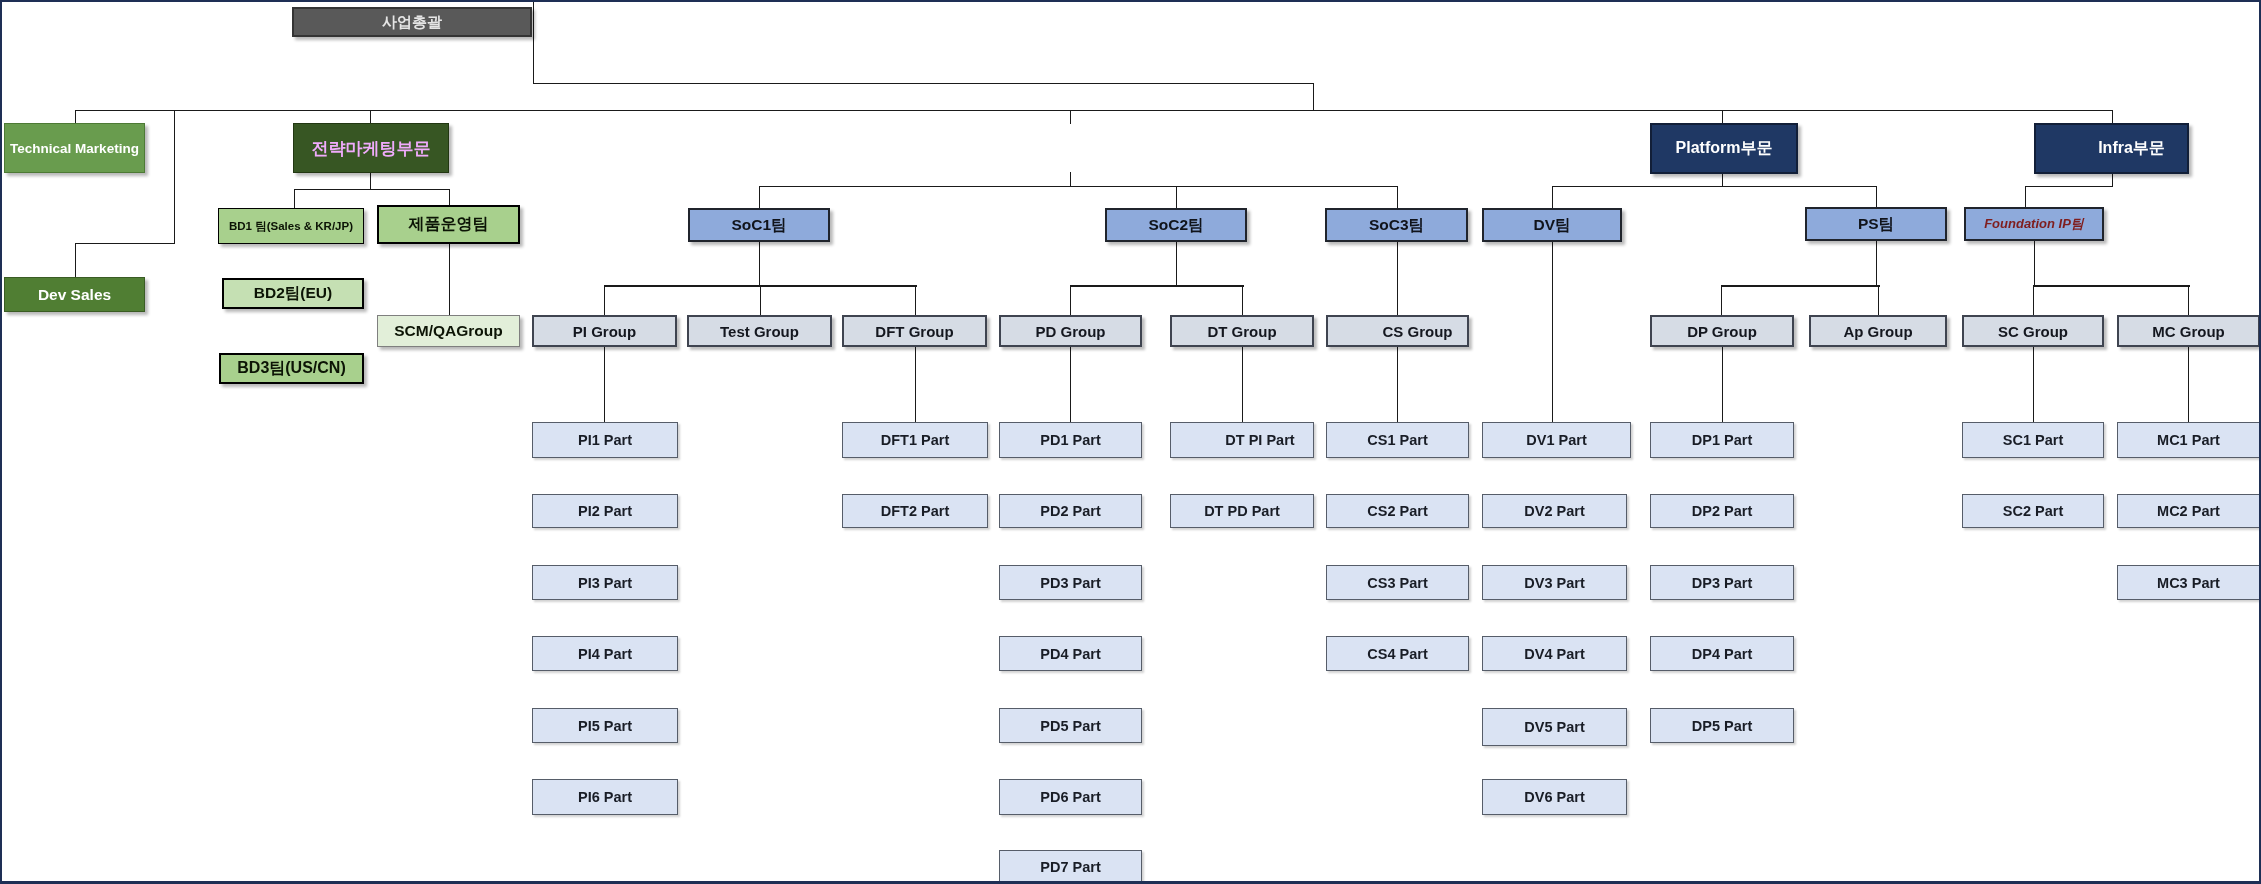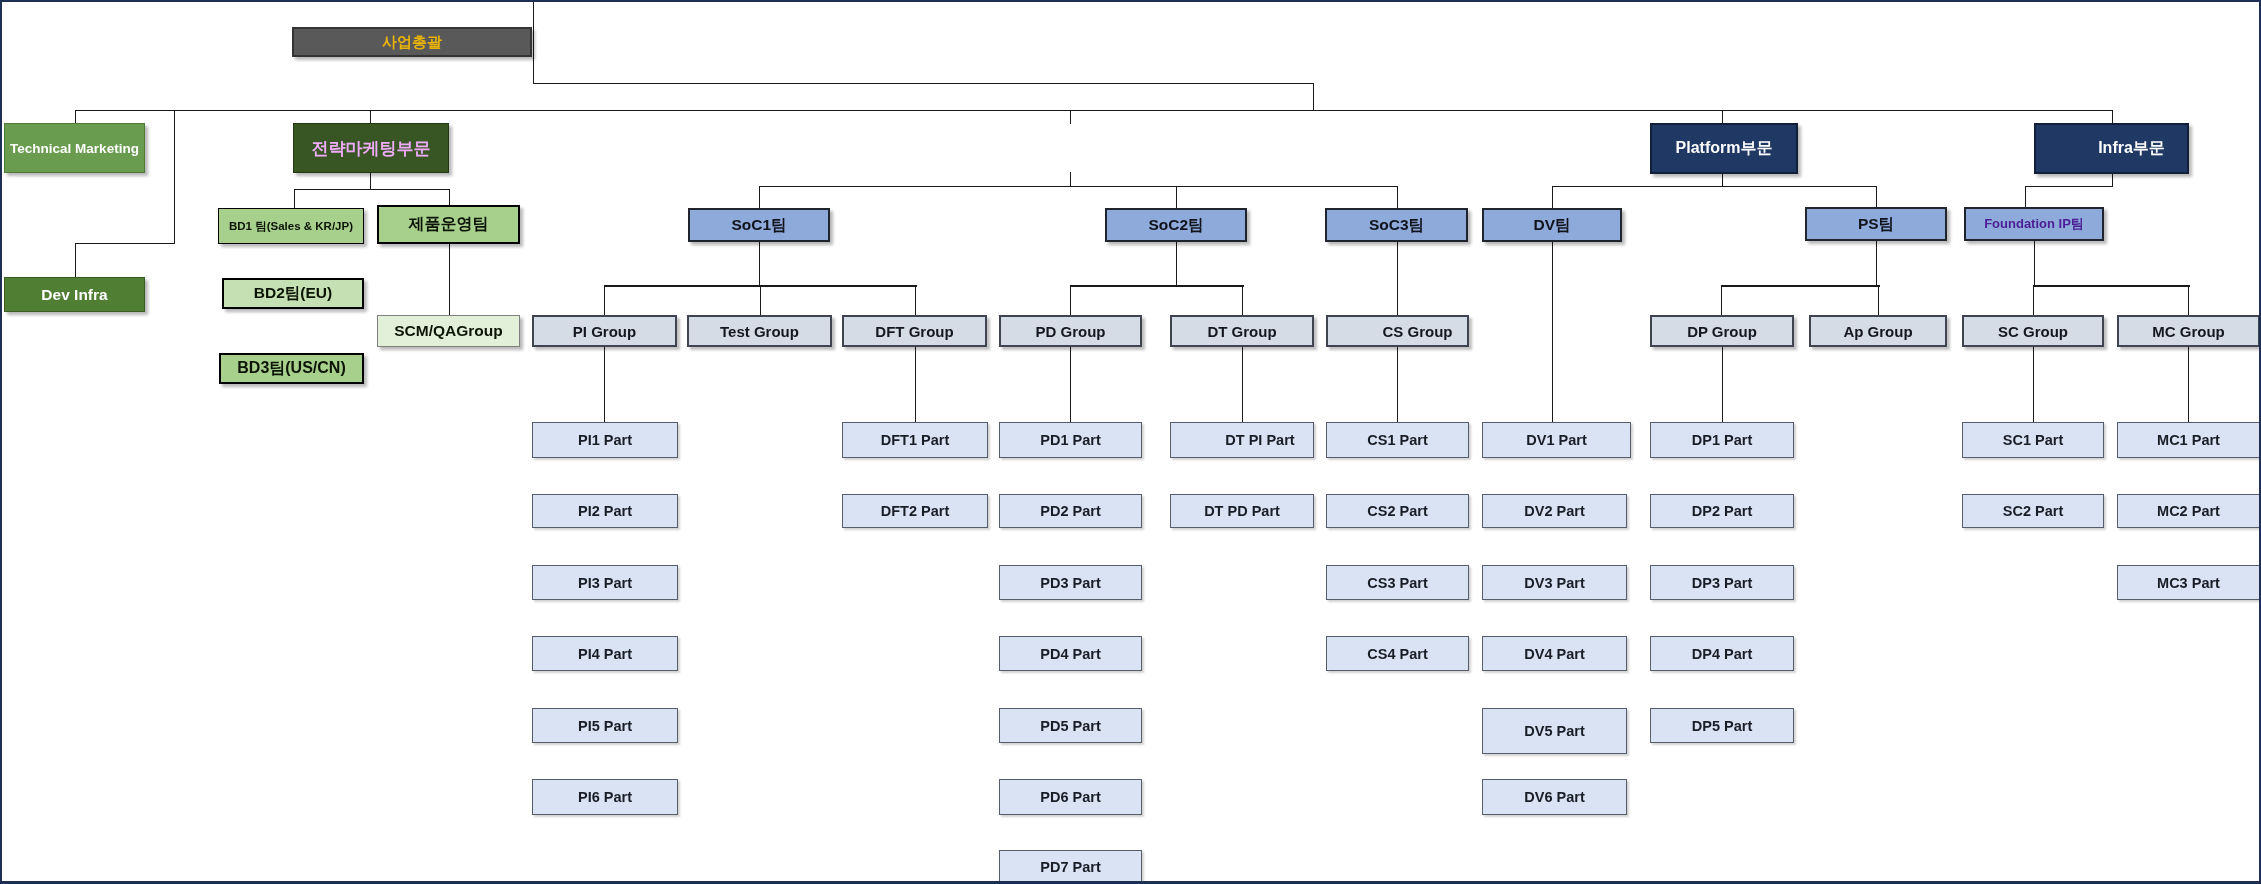--- a/index.html
+++ b/index.html
@@ -17,28 +17,28 @@
     position:absolute;
     display:flex;align-items:center;justify-content:center;
     box-sizing:border-box;
     font-weight:bold;
     white-space:nowrap;
     text-align:center;
     box-shadow:3px 3px 3px rgba(0,0,0,.28);
     color:#111;
   }
   .seg{position:absolute;background:#1a1a1a;}
-  .exec-title{background:#595959;color:#eab308;border:2px solid #343434;font-size:15px;margin-top:20px;}
+  .exec-title{background:#595959;color:#e5e5e5;border:2px solid #343434;font-size:15px;}
   .exec-name{background:#ffffff;border:2px solid #1f1f1f;font-size:17px;color:#000;}
   .tm{background:#699c4e;border:1px solid #4d7a35;color:#fff;font-size:13.5px;}
   .divgreen{background:#375623;border:1px solid #223712;color:#f0abfc;font-size:17px;}
   .navy{background:#1f3864;border:2px solid #121f38;color:#fff;font-size:16px;}
   .devinfra{background:#507e33;border:1px solid #3a5c24;color:#fff;font-size:15.5px;}
   .team{background:#8eaadb;border:2px solid #20242c;font-size:15.5px;color:#10131a;}
-  .team-sm{background:#8eaadb;border:2px solid #20242c;font-size:13px;color:#4c1d95;}
+  .team-sm{background:#8eaadb;border:2px solid #20242c;font-size:13px;color:#7f1d1d;font-style:italic;}
   .group{background:#d6dce5;border:2px solid #3f4450;font-size:15px;color:#14171f;box-shadow:2.5px 2.5px 2.5px rgba(0,0,0,.25);}
   .part{background:#dae3f3;border:1px solid #565d69;font-size:14.5px;color:#191d26;box-shadow:2px 2px 2px rgba(0,0,0,.18);}
   .bd1{background:#a8d08d;border:1px solid #000;font-size:11.5px;color:#0c1405;}
   .bdmid{background:#a8d08d;border:2px solid #000;font-size:16px;color:#0c1405;}
   .bd2{background:#c5e0b3;border:2px solid #000;font-size:15.5px;color:#0c1405;}
   .scm{background:#e2efd9;border:1px solid #7f7f7f;font-size:15.5px;color:#0c1405;}
 </style>
 </head>
 <body>
 
@@ -97,21 +97,21 @@
     <div class="seg" style="background: rgb(26, 26, 26); left: 1240px; top: 345px; width: 1px; height: 75px;"></div>
     <div class="seg" style="background: rgb(26, 26, 26); left: 1395px; top: 345px; width: 1px; height: 75px;"></div>
     <div class="seg" style="background: rgb(26, 26, 26); left: 1720px; top: 345px; width: 1px; height: 75px;"></div>
     <div class="seg" style="background: rgb(26, 26, 26); left: 2031px; top: 345px; width: 1px; height: 75px;"></div>
     <div class="seg" style="background: rgb(26, 26, 26); left: 2186px; top: 345px; width: 1px; height: 75px;"></div>
     <div class="node exec-title" style="left: 290px; top: 5px; width: 240px; height: 30px;">사업총괄</div>
     <div class="node tm" style="left: 2px; top: 121px; width: 141px; height: 50px;">Technical Marketing</div>
     <div class="node divgreen" style="left: 291px; top: 121px; width: 156px; height: 50px;">전략마케팅부문</div>
     <div class="node navy" style="left: 1648px; top: 121px; width: 148px; height: 51px;">Platform부문</div>
     <div class="node navy" style="left: 2032px; top: 121px; width: 155px; height: 51px; padding-left: 40px;">Infra부문</div>
-    <div class="node devinfra" style="left: 2px; top: 275px; width: 141px; height: 35px;">Dev Infra</div>
+    <div class="node devinfra" style="left: 2px; top: 275px; width: 141px; height: 35px;">Dev Sales</div>
     <div class="node bd1" style="left: 216px; top: 206px; width: 146px; height: 36px;">BD1 팀(Sales &amp; KR/JP)</div>
     <div class="node bdmid" style="left: 375px; top: 203px; width: 143px; height: 39px;">제품운영팀</div>
     <div class="node bd2" style="left: 220px; top: 276px; width: 142px; height: 31px;">BD2팀(EU)</div>
     <div class="node scm" style="left: 375px; top: 313px; width: 143px; height: 32px;">SCM/QAGroup</div>
     <div class="node bdmid" style="left: 217px; top: 351px; width: 145px; height: 31px;">BD3팀(US/CN)</div>
     <div class="node team" style="left: 686px; top: 206px; width: 142px; height: 34px;">SoC1팀</div>
     <div class="node team" style="left: 1103px; top: 206px; width: 142px; height: 34px;">SoC2팀</div>
     <div class="node team" style="left: 1323px; top: 206px; width: 143px; height: 34px;">SoC3팀</div>
     <div class="node team" style="left: 1480px; top: 206px; width: 140px; height: 34px;">DV팀</div>
     <div class="node team" style="left: 1803px; top: 205px; width: 142px; height: 34px;">PS팀</div>
@@ -144,21 +144,21 @@
     <div class="node part" style="left: 1168px; top: 420px; width: 144px; height: 36px; padding-left: 36px;">DT PI Part</div>
     <div class="node part" style="left: 1168px; top: 492px; width: 144px; height: 34px;">DT PD Part</div>
     <div class="node part" style="left: 1324px; top: 420px; width: 143px; height: 36px;">CS1 Part</div>
     <div class="node part" style="left: 1324px; top: 492px; width: 143px; height: 34px;">CS2 Part</div>
     <div class="node part" style="left: 1324px; top: 563px; width: 143px; height: 35px;">CS3 Part</div>
     <div class="node part" style="left: 1324px; top: 634px; width: 143px; height: 35px;">CS4 Part</div>
     <div class="node part" style="left: 1480px; top: 420px; width: 149px; height: 36px;">DV1 Part</div>
     <div class="node part" style="left: 1480px; top: 492px; width: 145px; height: 34px;">DV2 Part</div>
     <div class="node part" style="left: 1480px; top: 563px; width: 145px; height: 35px;">DV3 Part</div>
     <div class="node part" style="left: 1480px; top: 634px; width: 145px; height: 35px;">DV4 Part</div>
-    <div class="node part" style="left: 1480px; top: 706px; width: 145px; height: 46px;">DV5 Part</div>
+    <div class="node part" style="left: 1480px; top: 706px; width: 145px; height: 38px;">DV5 Part</div>
     <div class="node part" style="left: 1480px; top: 777px; width: 145px; height: 36px;">DV6 Part</div>
     <div class="node part" style="left: 1648px; top: 420px; width: 144px; height: 36px;">DP1 Part</div>
     <div class="node part" style="left: 1648px; top: 492px; width: 144px; height: 34px;">DP2 Part</div>
     <div class="node part" style="left: 1648px; top: 563px; width: 144px; height: 35px;">DP3 Part</div>
     <div class="node part" style="left: 1648px; top: 634px; width: 144px; height: 35px;">DP4 Part</div>
     <div class="node part" style="left: 1648px; top: 706px; width: 144px; height: 35px;">DP5 Part</div>
     <div class="node part" style="left: 1960px; top: 420px; width: 142px; height: 36px;">SC1 Part</div>
     <div class="node part" style="left: 1960px; top: 492px; width: 142px; height: 34px;">SC2 Part</div>
     <div class="node part" style="left: 2115px; top: 420px; width: 143px; height: 36px;">MC1 Part</div>
     <div class="node part" style="left: 2115px; top: 492px; width: 143px; height: 34px;">MC2 Part</div>

